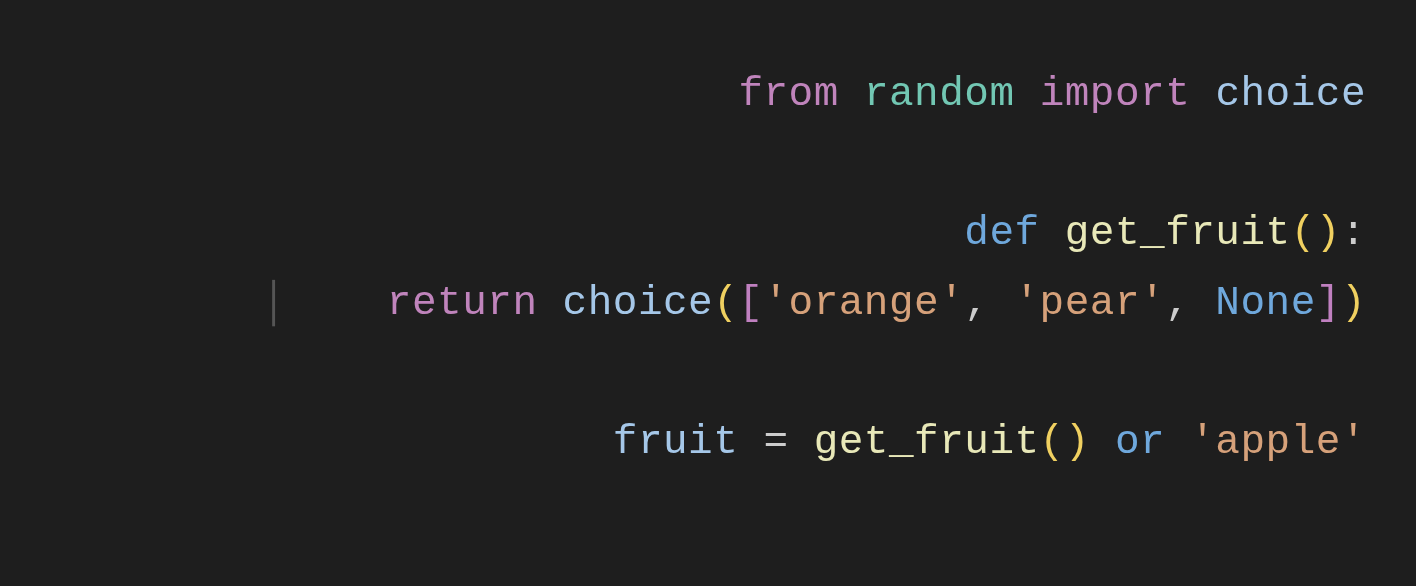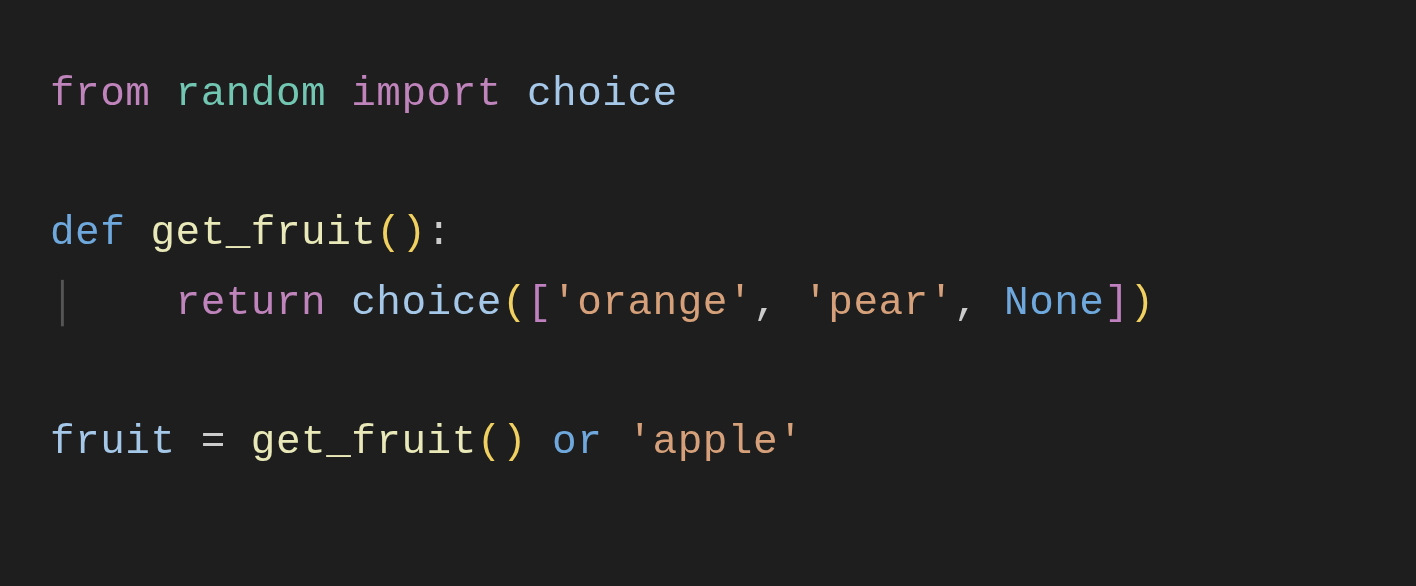--- a/index.html
+++ b/index.html
@@ -12,20 +12,21 @@
   }
   pre.code {
     margin: 0;
     padding: 60px 50px;
     font-family: "SF Mono", "Menlo", "Consolas", "Liberation Mono", monospace;
     font-size: 41px;
     line-height: 1.7;
     letter-spacing: 0.5px;
     white-space: pre;
     color: #d4d4d4;
+    text-align: right;
   }
   .tok-kw      { color: #c084bc; } 
   .tok-mod     { color: #72c7b3; } 
   .tok-kw2     { color: #6fa8dc; } 
   .tok-fn      { color: #e8e8b8; } 
   .tok-var     { color: #a5c7e8; } 
   .tok-punc    { color: #cccccc; } 
   .tok-paren-y { color: #f0d060; } 
   .tok-paren-p { color: #c080c0; } 
   .tok-str     { color: #d6a17a; } 

